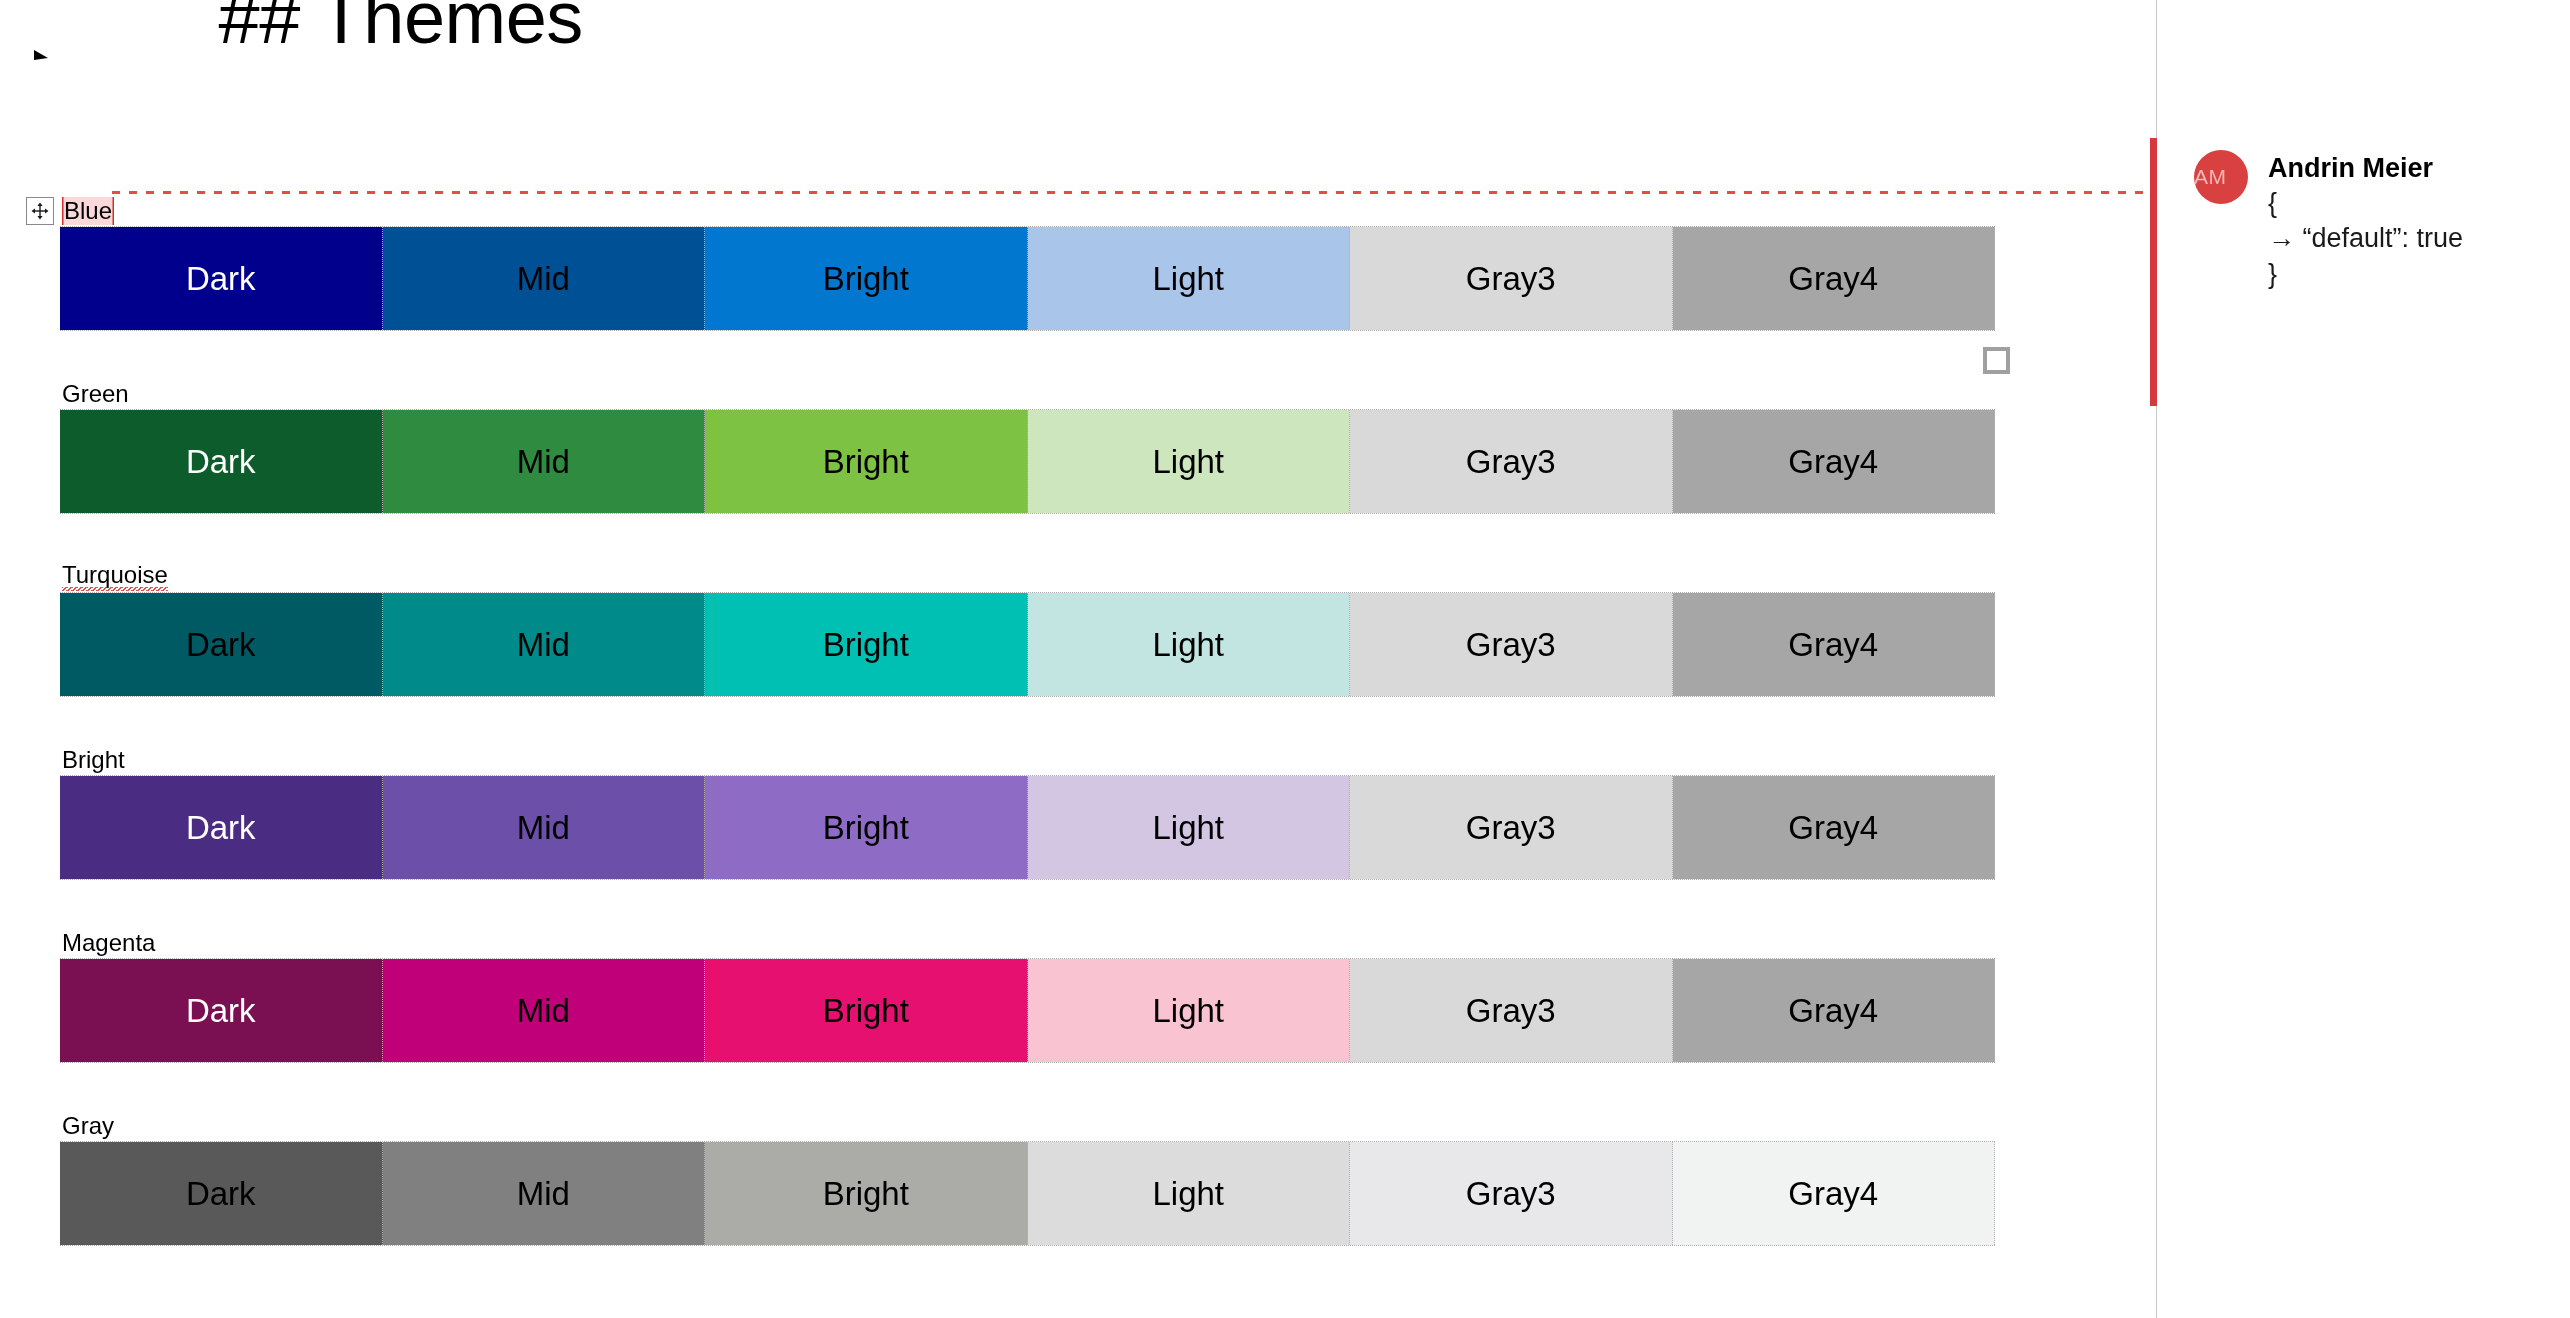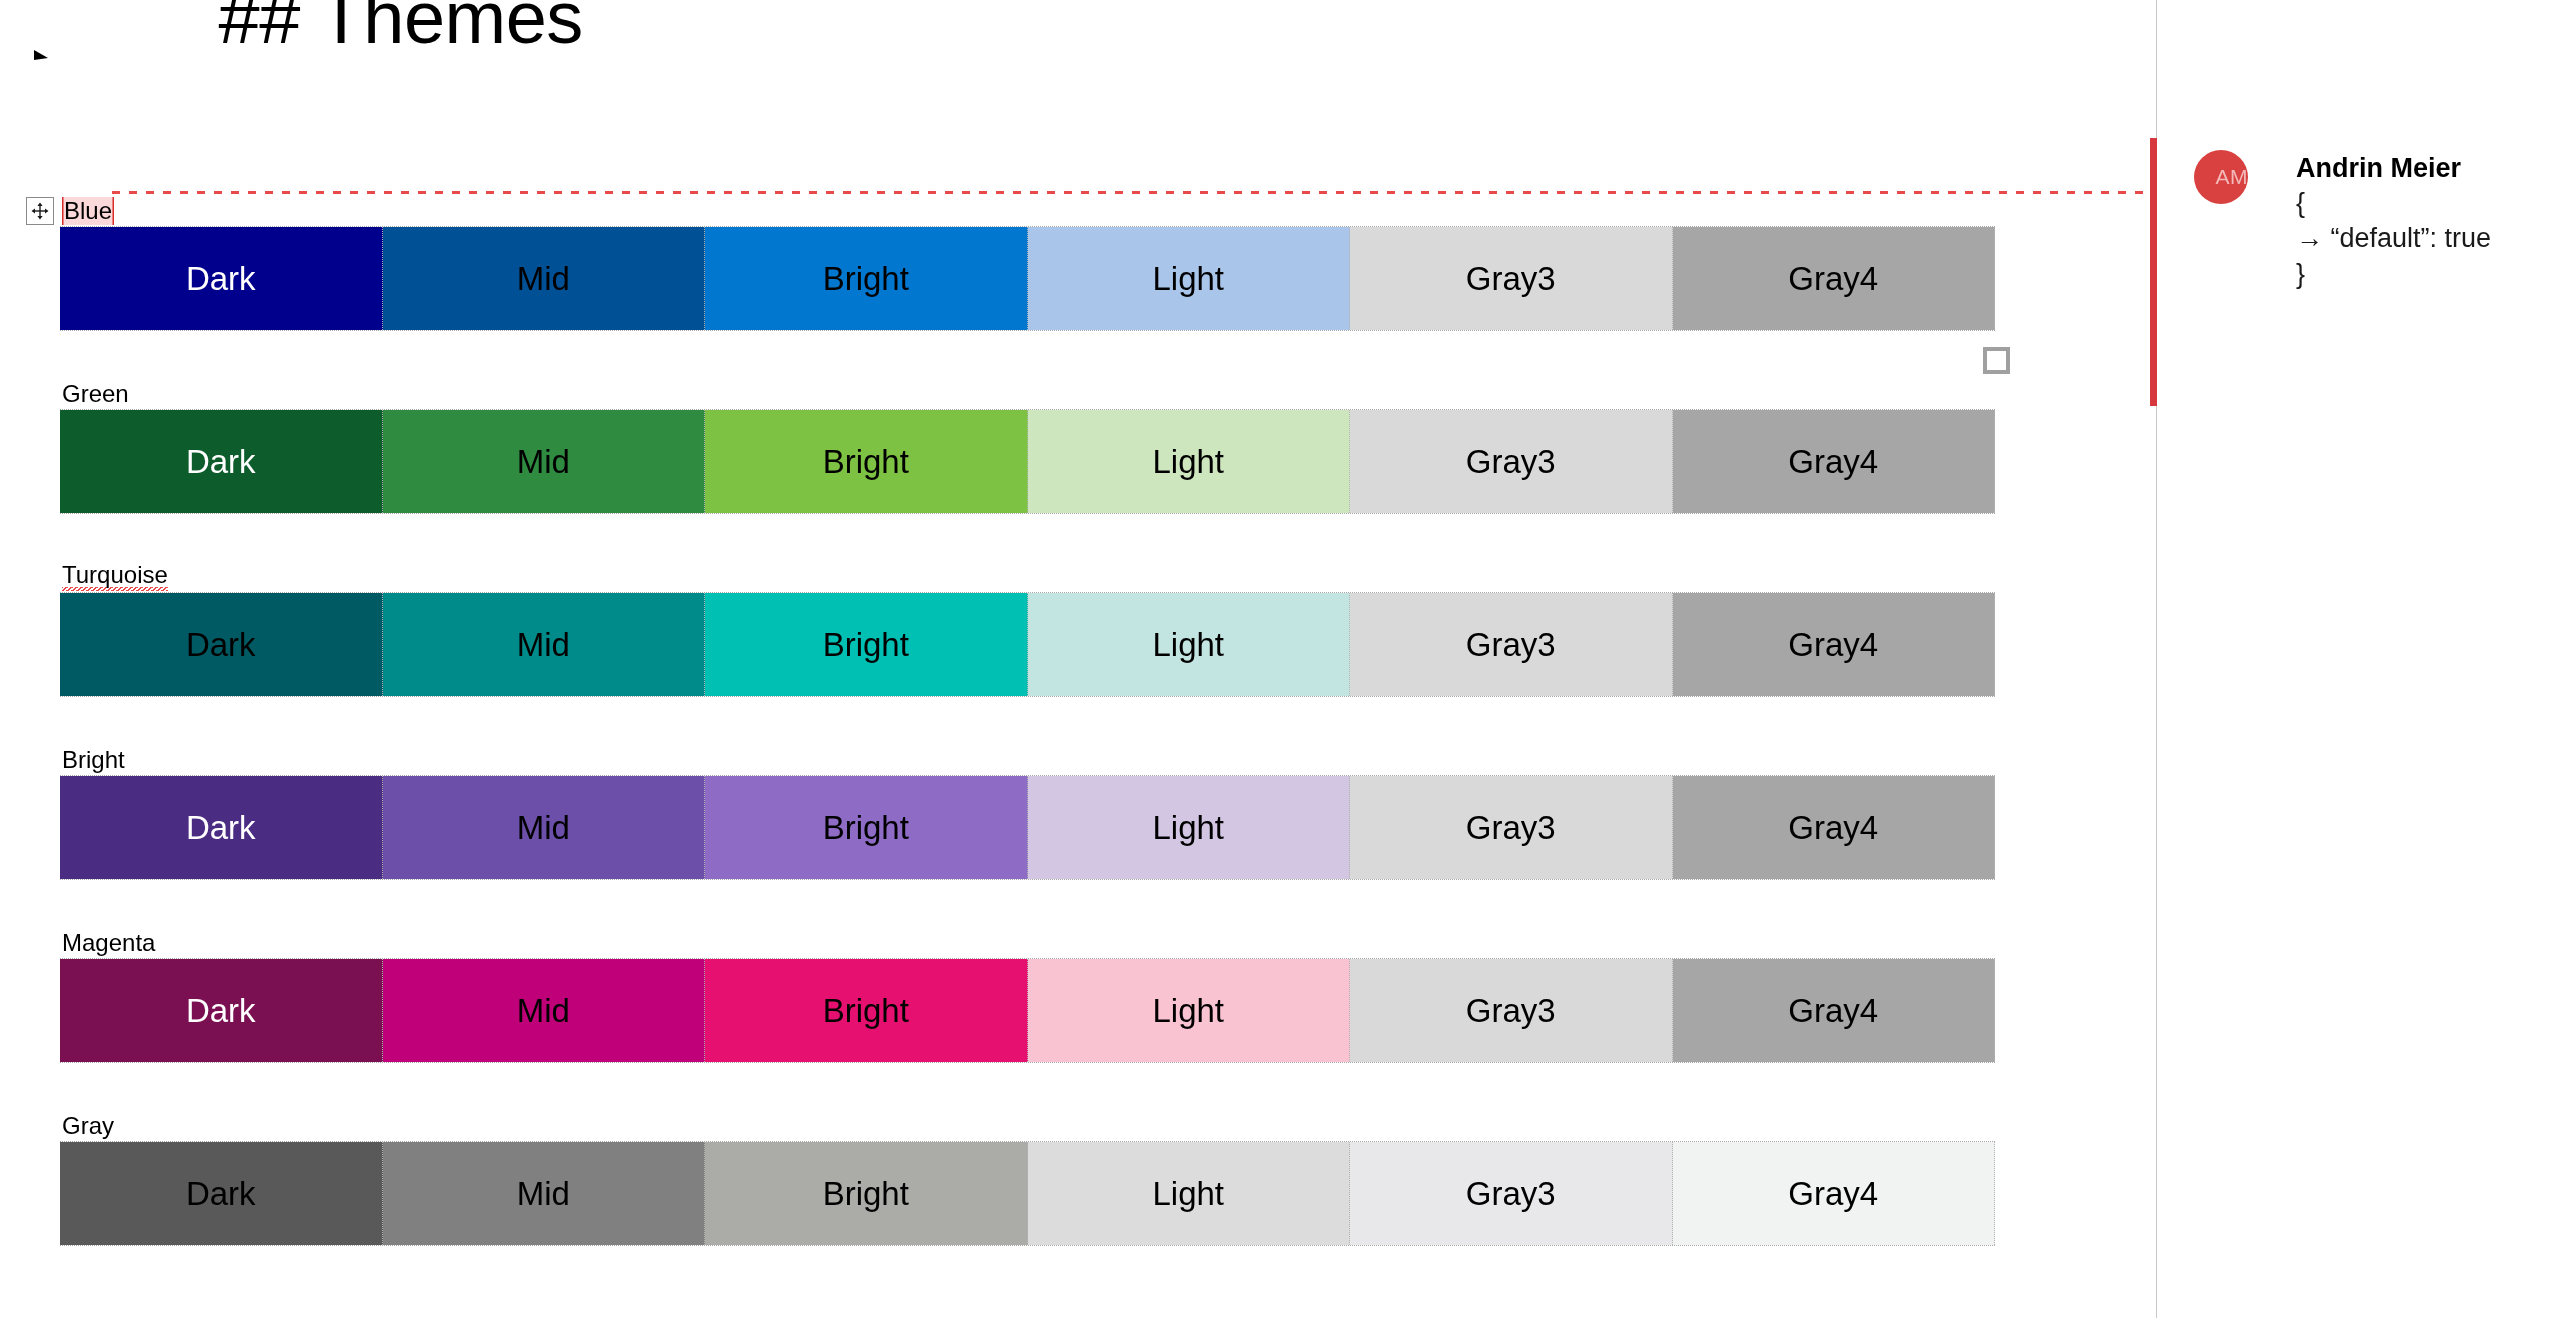--- a/index.html
+++ b/index.html
@@ -164,26 +164,26 @@
     display: flex;
     gap: 20px;
   }
   #comment-avatar {
     width: 54px; height: 54px;
     border-radius: 50%;
     background: #d8413f;
     color: #f2b9b8;
     display: flex;
     align-items: center;
-    justify-content: flex-end;
+    justify-content: flex-start;
     font-size: 21px;
     letter-spacing: 0.5px;
     flex: none;
   }
-  #comment-text-col { padding-top: 2px; margin-left: 28px; }
+  #comment-text-col { padding-top: 2px; }
   #comment-author {
     font-size: 27px;
     font-weight: bold;
     color: #000000;
     line-height: 1.25;
     white-space: pre;
   }
   .comment-line {
     font-size: 27px;
     color: #1a1a1a;

